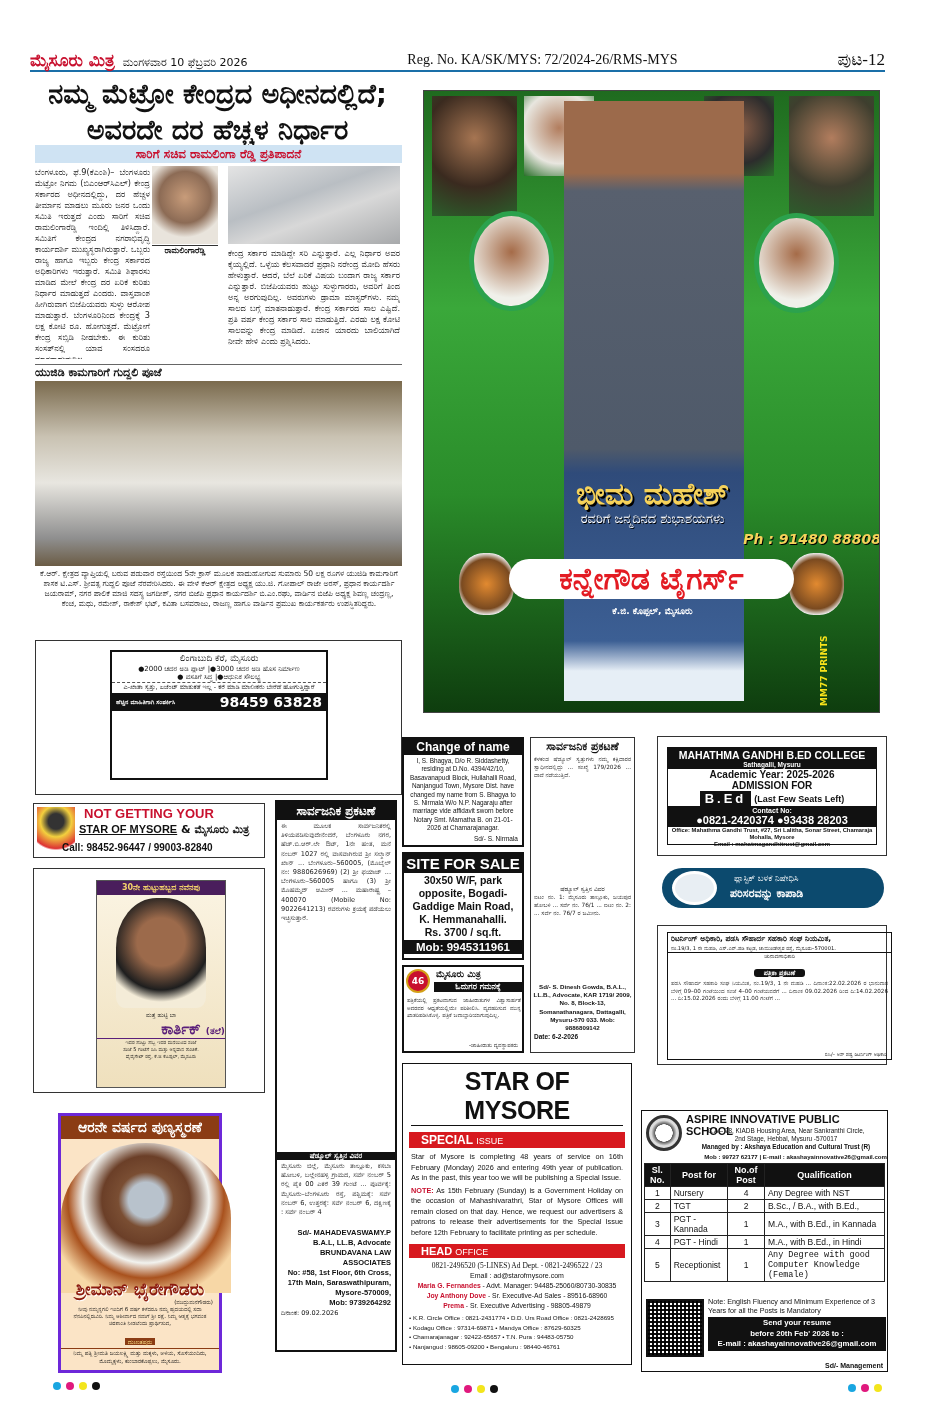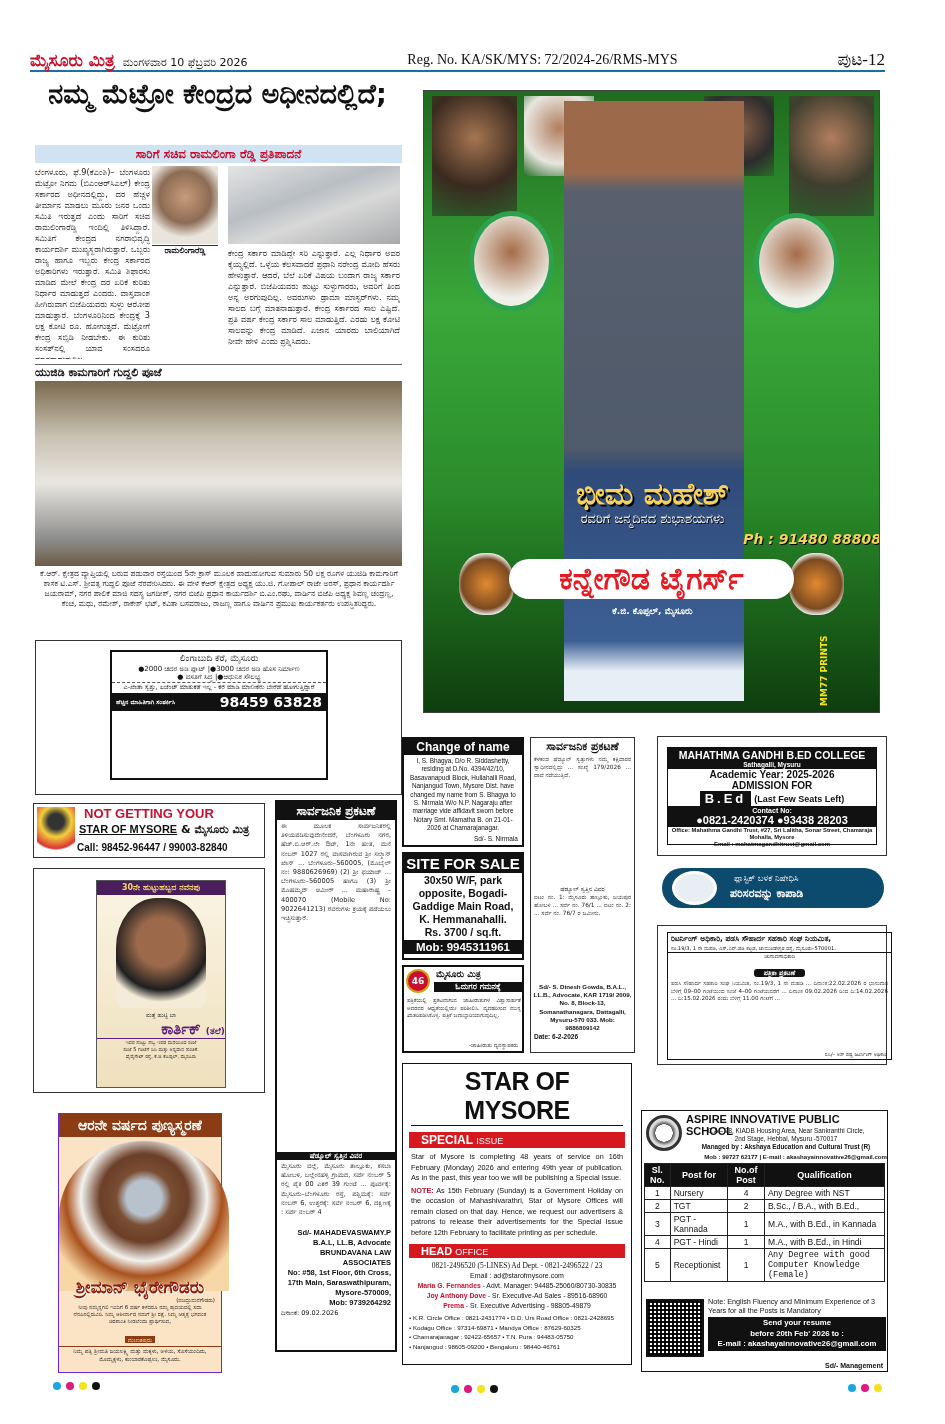--- a/index.html
+++ b/index.html
@@ -31,20 +31,21 @@
   <div style="display:flex;align-items:baseline">
     <span class="brand">ಮೈಸೂರು ಮಿತ್ರ</span>
     <span class="date">ಮಂಗಳವಾರ 10 ಫೆಬ್ರವರಿ 2026</span>
   </div>
   <span class="reg">Reg. No. KA/SK/MYS: 72/2024-26/RMS-MYS</span>
   <span class="pg">ಪುಟ-12</span>
 </div>
 
 <div class="abs headline">
   <div>ನಮ್ಮ ಮೆಟ್ರೋ ಕೇಂದ್ರದ ಅಧೀನದಲ್ಲಿದೆ;</div>
+  <div>ಅವರದೇ ದರ ಹೆಚ್ಚಳ ನಿರ್ಧಾರ</div>
 </div>
 <div class="abs subhead">ಸಾರಿಗೆ ಸಚಿವ ರಾಮಲಿಂಗಾ ರೆಡ್ಡಿ ಪ್ರತಿಪಾದನೆ</div>
 
 <div class="abs photo" style="left:152px;top:166px;width:66px;height:78px;background:radial-gradient(circle at 50% 40%,#c89c7a,#8c6b55 45%,#e9e4dc 70%)"></div>
 <div class="abs" style="left:152px;top:245px;width:66px;font-size:8px;font-weight:bold;text-align:center;border-top:1px solid #333">ರಾಮಲಿಂಗಾರೆಡ್ಡಿ</div>
 <div class="abs metro" style="left:228px;top:166px;width:172px;height:78px"></div>
 
 <div class="abs body-text" style="left:35px;top:167px;width:185px;height:192px;overflow:hidden;padding-right:70px">ಬೆಂಗಳೂರು, ಫೆ.9(ಕೆಎಂಶಿ)– ಬೆಂಗಳೂರು ಮೆಟ್ರೋ ನಿಗಮ (ಬಿಎಂಆರ್‌ಸಿಎಲ್) ಕೇಂದ್ರ ಸರ್ಕಾರದ ಅಧೀನದಲ್ಲಿದ್ದು, ದರ ಹೆಚ್ಚಳ ತೀರ್ಮಾನ ಮಾಡಲು ಮೂರು ಜನರ ಒಂದು ಸಮಿತಿ ಇರುತ್ತದೆ ಎಂದು ಸಾರಿಗೆ ಸಚಿವ ರಾಮಲಿಂಗಾರೆಡ್ಡಿ ಇಂದಿಲ್ಲಿ ತಿಳಿಸಿದ್ದಾರೆ. ಸಮಿತಿಗೆ ಕೇಂದ್ರದ ನಗರಾಭಿವೃದ್ಧಿ ಕಾರ್ಯದರ್ಶಿ ಮುಖ್ಯಸ್ಥರಾಗಿರುತ್ತಾರೆ. ಒಬ್ಬರು ರಾಜ್ಯ ಹಾಗೂ ಇಬ್ಬರು ಕೇಂದ್ರ ಸರ್ಕಾರದ ಅಧಿಕಾರಿಗಳು ಇರುತ್ತಾರೆ. ಸಮಿತಿ ಶಿಫಾರಸು ಮಾಡಿದ ಮೇಲೆ ಕೇಂದ್ರ ದರ ಏರಿಕೆ ಕುರಿತು ನಿರ್ಧಾರ ಮಾಡುತ್ತದೆ ಎಂದರು. ವಾಸ್ತವಾಂಶ ಹೀಗಿರುವಾಗ ಬಿಜೆಪಿಯವರು ಸುಳ್ಳು ಆರೋಪ ಮಾಡುತ್ತಾರೆ. ಬೆಂಗಳೂರಿನಿಂದ ಕೇಂದ್ರಕ್ಕೆ 3 ಲಕ್ಷ ಕೋಟಿ ರೂ. ಹೋಗುತ್ತದೆ. ಮೆಟ್ರೋಗೆ ಕೇಂದ್ರ ಸಬ್ಸಿಡಿ ನೀಡಬೇಕು. ಈ ಕುರಿತು ಸಂಸತ್‌ನಲ್ಲಿ ಯಾವ ಸಂಸದರೂ ಮಾತನಾಡುವುದಿಲ್ಲ.</div>
 <div class="abs body-text" style="left:228px;top:248px;width:172px;height:112px;overflow:hidden">ಕೇಂದ್ರ ಸರ್ಕಾರ ಮಾಡಿದ್ದೇ ಸರಿ ಎನ್ನುತ್ತಾರೆ. ಎಲ್ಲ ನಿರ್ಧಾರ ಅವರ ಕೈಯ್ಯಲ್ಲಿದೆ. ಒಳ್ಳೆಯ ಕೆಲಸವಾದರೆ ಪ್ರಧಾನಿ ನರೇಂದ್ರ ಮೋದಿ ಹೆಸರು ಹೇಳುತ್ತಾರೆ. ಆದರೆ, ಬೆಲೆ ಏರಿಕೆ ವಿಷಯ ಬಂದಾಗ ರಾಜ್ಯ ಸರ್ಕಾರ ಎನ್ನುತ್ತಾರೆ. ಬಿಜೆಪಿಯವರು ಹುಟ್ಟು ಸುಳ್ಳುಗಾರರು, ಅವರಿಗೆ ತಿಂದ ಅನ್ನ ಅರಗುವುದಿಲ್ಲ. ಅವರುಗಳು ಡ್ರಾಮಾ ಮಾಸ್ಟರ್‌ಗಳು. ನಮ್ಮ ಸಾಲದ ಬಗ್ಗೆ ಮಾತನಾಡುತ್ತಾರೆ. ಕೇಂದ್ರ ಸರ್ಕಾರದ ಸಾಲ ಎಷ್ಟಿದೆ. ಪ್ರತಿ ವರ್ಷ ಕೇಂದ್ರ ಸರ್ಕಾರ ಸಾಲ ಮಾಡುತ್ತಿದೆ. ಎರಡು ಲಕ್ಷ ಕೋಟಿ ಸಾಲವನ್ನು ಕೇಂದ್ರ ಮಾಡಿದೆ. ಏಜಾನ ಯಾರದು ಬಾಲಿಯಾಗಿದೆ ನೀವೇ ಹೇಳಿ ಎಂದು ಪ್ರಶ್ನಿಸಿದರು.</div>
 <div class="abs" style="left:35px;top:364px;width:367px;border-top:1px solid #666"></div>
@@ -83,40 +84,40 @@
   <div class="abs" style="left:395px;top:565px;font-size:9px;color:#f6e21a;font-weight:bold;transform:rotate(-90deg);transform-origin:left top;white-space:nowrap;top:615px">MM77 PRINTS</div>
 </div>
 
 <div class="abs box" style="left:33px;top:803px;width:232px;height:55px">
   <div class="abs" style="left:3px;top:3px;width:38px;height:48px;background:radial-gradient(circle at 50% 30%,#333 20%,#f3d03e 40%,#d33 70%,#fff 75%)"></div>
   <div class="abs red" style="left:50px;top:2px;font-weight:bold;font-size:13px;font-family:'Liberation Sans',sans-serif">NOT GETTING YOUR</div>
   <div class="abs" style="left:45px;top:19px;font-size:11px;font-weight:bold;white-space:nowrap">
     <span style="text-decoration:underline;font-family:'Liberation Sans',sans-serif">STAR OF MYSORE</span>
     <span>&amp; ಮೈಸೂರು ಮಿತ್ರ</span>
   </div>
-  <div class="abs" style="left:43px;top:38px;font-size:10px;font-weight:bold;font-family:'Liberation Sans',sans-serif">Call: 98452-96447 / 99003-82840</div>
+  <div class="abs" style="left:28px;top:38px;font-size:10px;font-weight:bold;font-family:'Liberation Sans',sans-serif">Call: 98452-96447 / 99003-82840</div>
 </div>
 
 <div class="abs box" style="left:33px;top:868px;width:232px;height:225px"></div>
 <div class="abs" style="left:96px;top:880px;width:130px;height:208px;border:1px solid #555;background:linear-gradient(180deg,#fbf4e3,#efe0bd)">
   <div style="background:#4a1e5c;color:#f3d36b;font-size:8px;font-weight:bold;text-align:center;padding:2px 0">30ನೇ ಹುಟ್ಟುಹಬ್ಬದ ನವೆನಪು</div>
   <div style="margin:3px auto;width:90px;height:110px;border-radius:45% 45% 10% 10%;background:radial-gradient(circle at 50% 40%,#9c6a4b 30%,#1e1e1e 60%,#f4ecd8 75%)"></div>
   <div style="text-align:center;font-size:6px">ಮತ್ತೆ ಹುಟ್ಟಿ ಬಾ</div>
   <div style="text-align:right">
     <span style="color:#5a1f7a;font-size:15px;font-weight:bold">ಕಾರ್ತಿಕ್</span>
     <span style="color:#5a1f7a;font-size:9px;font-weight:bold">(ತಲೆ)</span>
   </div>
   <div style="font-size:5px;text-align:center;line-height:7px;border-top:1px solid #5a1f7a">
     <div>ಇವರ ಹುಟ್ಟು ಹಬ್ಬ ಇವರ ಮನೆಯಿಂದ ಸಂಜೆ</div>
     <div>ಸಂಜೆ 5 ಗಂಟೆಗೆ ಸಿಹಿ ಮತ್ತು ಅನ್ನದಾನ ಹಂಚಿಕೆ.</div>
     <div>ದೈವೈಗೇಟ್ ರಸ್ತೆ, ಕೆ.ಜಿ ಕೊಪ್ಪಲ್, ಮೈಸೂರು</div>
   </div>
 </div>
 
-<div class="abs" style="left:58px;top:1113px;width:164px;height:260px;border:1px solid #6d28d9;background:#fbe4c6">
+<div class="abs" style="left:58px;top:1113px;width:164px;height:260px;border:3px solid #6d28d9;background:#fbe4c6">
   <div style="background:#8b3c14;color:#fff;font-size:14px;font-weight:bold;text-align:center;padding:3px 0">ಆರನೇ ವರ್ಷದ ಪುಣ್ಯಸ್ಮರಣೆ</div>
   <div style="margin:4px auto 0;width:170px;height:150px;border-radius:50% 50% 0 0;background:radial-gradient(circle at 50% 38%,#b8c2cc 14%,#7a4e33 22%,#6b3f28 35%,#f2f2ee 50%,#a9521e 62%,#f7d7a6 80%)"></div>
   <div style="color:#8b1a0e;font-size:17px;font-weight:bold;text-align:center;text-shadow:1px 1px 0 #fff;margin-top:-14px">ಶ್ರೀಮಾನ್ ಭೈರೇಗೌಡರು</div>
   <div style="text-align:right;font-size:5.5px;padding-right:6px">(ಮುದ್ದುಮನೆಗೌಡರು)</div>
   <div style="font-size:5.5px;text-align:center;line-height:7px;padding:0 6px">ನೀವು ನಮ್ಮನ್ನಗಲಿ ಇಂದಿಗೆ 6 ವರ್ಷ ಕಳೆದರೂ ನಮ್ಮ ಹೃದಯದಲ್ಲಿ ಸದಾ ನೆನಪಿನಲ್ಲಿರುವಿರಿ. ನಿಮ್ಮ ಆಶೀರ್ವಾದ ನಮಗೆ ಶ್ರೀ ರಕ್ಷೆ. ನಿಮ್ಮ ಆತ್ಮಕ್ಕೆ ಭಗವಂತ ಚಿರಶಾಂತಿ ನೀಡಲೆಂದು ಪ್ರಾರ್ಥಿಸುವ,</div>
   <div style="text-align:center;margin-top:2px"><span style="background:#8b3c14;color:#fde68a;font-size:6px;padding:0 3px">ದುಃಖತಪ್ತರು</span></div>
   <div style="font-size:5.8px;text-align:center;line-height:8px;padding:0 4px;border-top:1px solid #8b3c14">ನಿಮ್ಮ ಪತ್ನಿ ಶ್ರೀಮತಿ ಜಯಲಕ್ಷ್ಮಿ ಮತ್ತು ಮಕ್ಕಳು, ಅಳಿಯ, ಸೊಸೆಯಂದಿರು, ಮೊಮ್ಮಕ್ಕಳು, ಕುಂಬಾರಕೊಪ್ಪಲು, ಮೈಸೂರು.</div>
 </div>
 
 <div class="abs box" style="left:275px;top:800px;width:122px;height:552px;border:2px solid #111">

